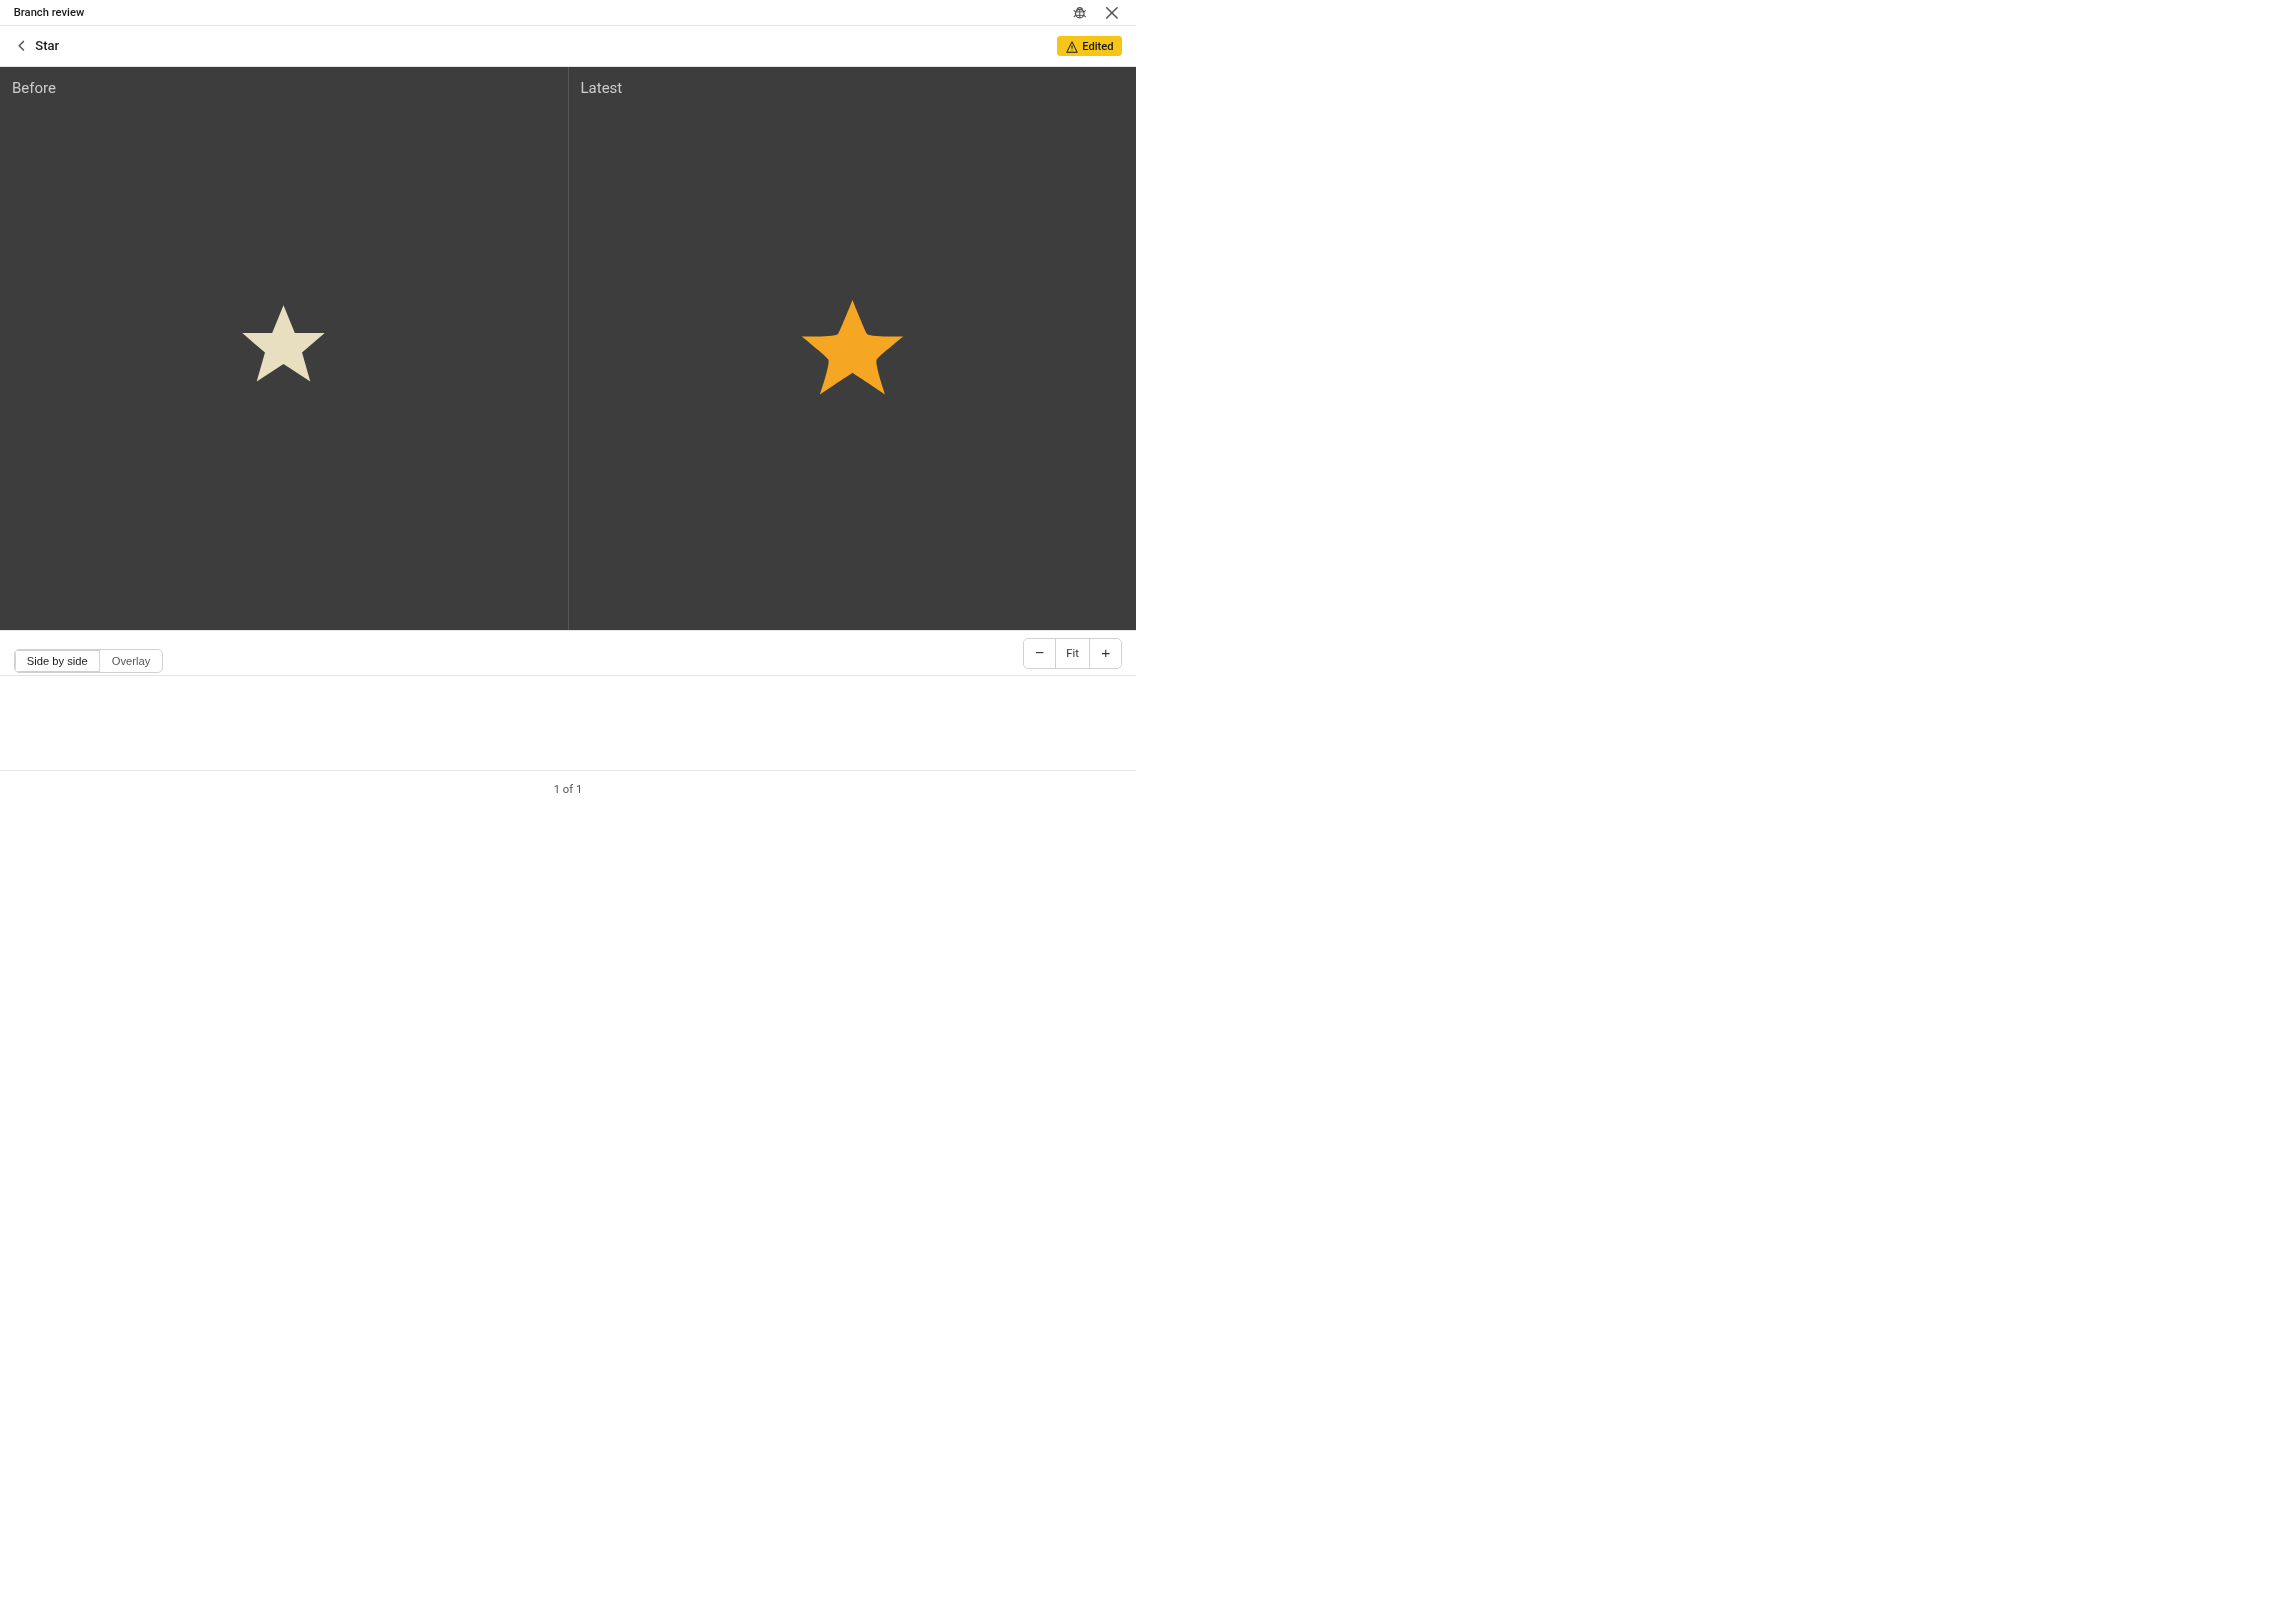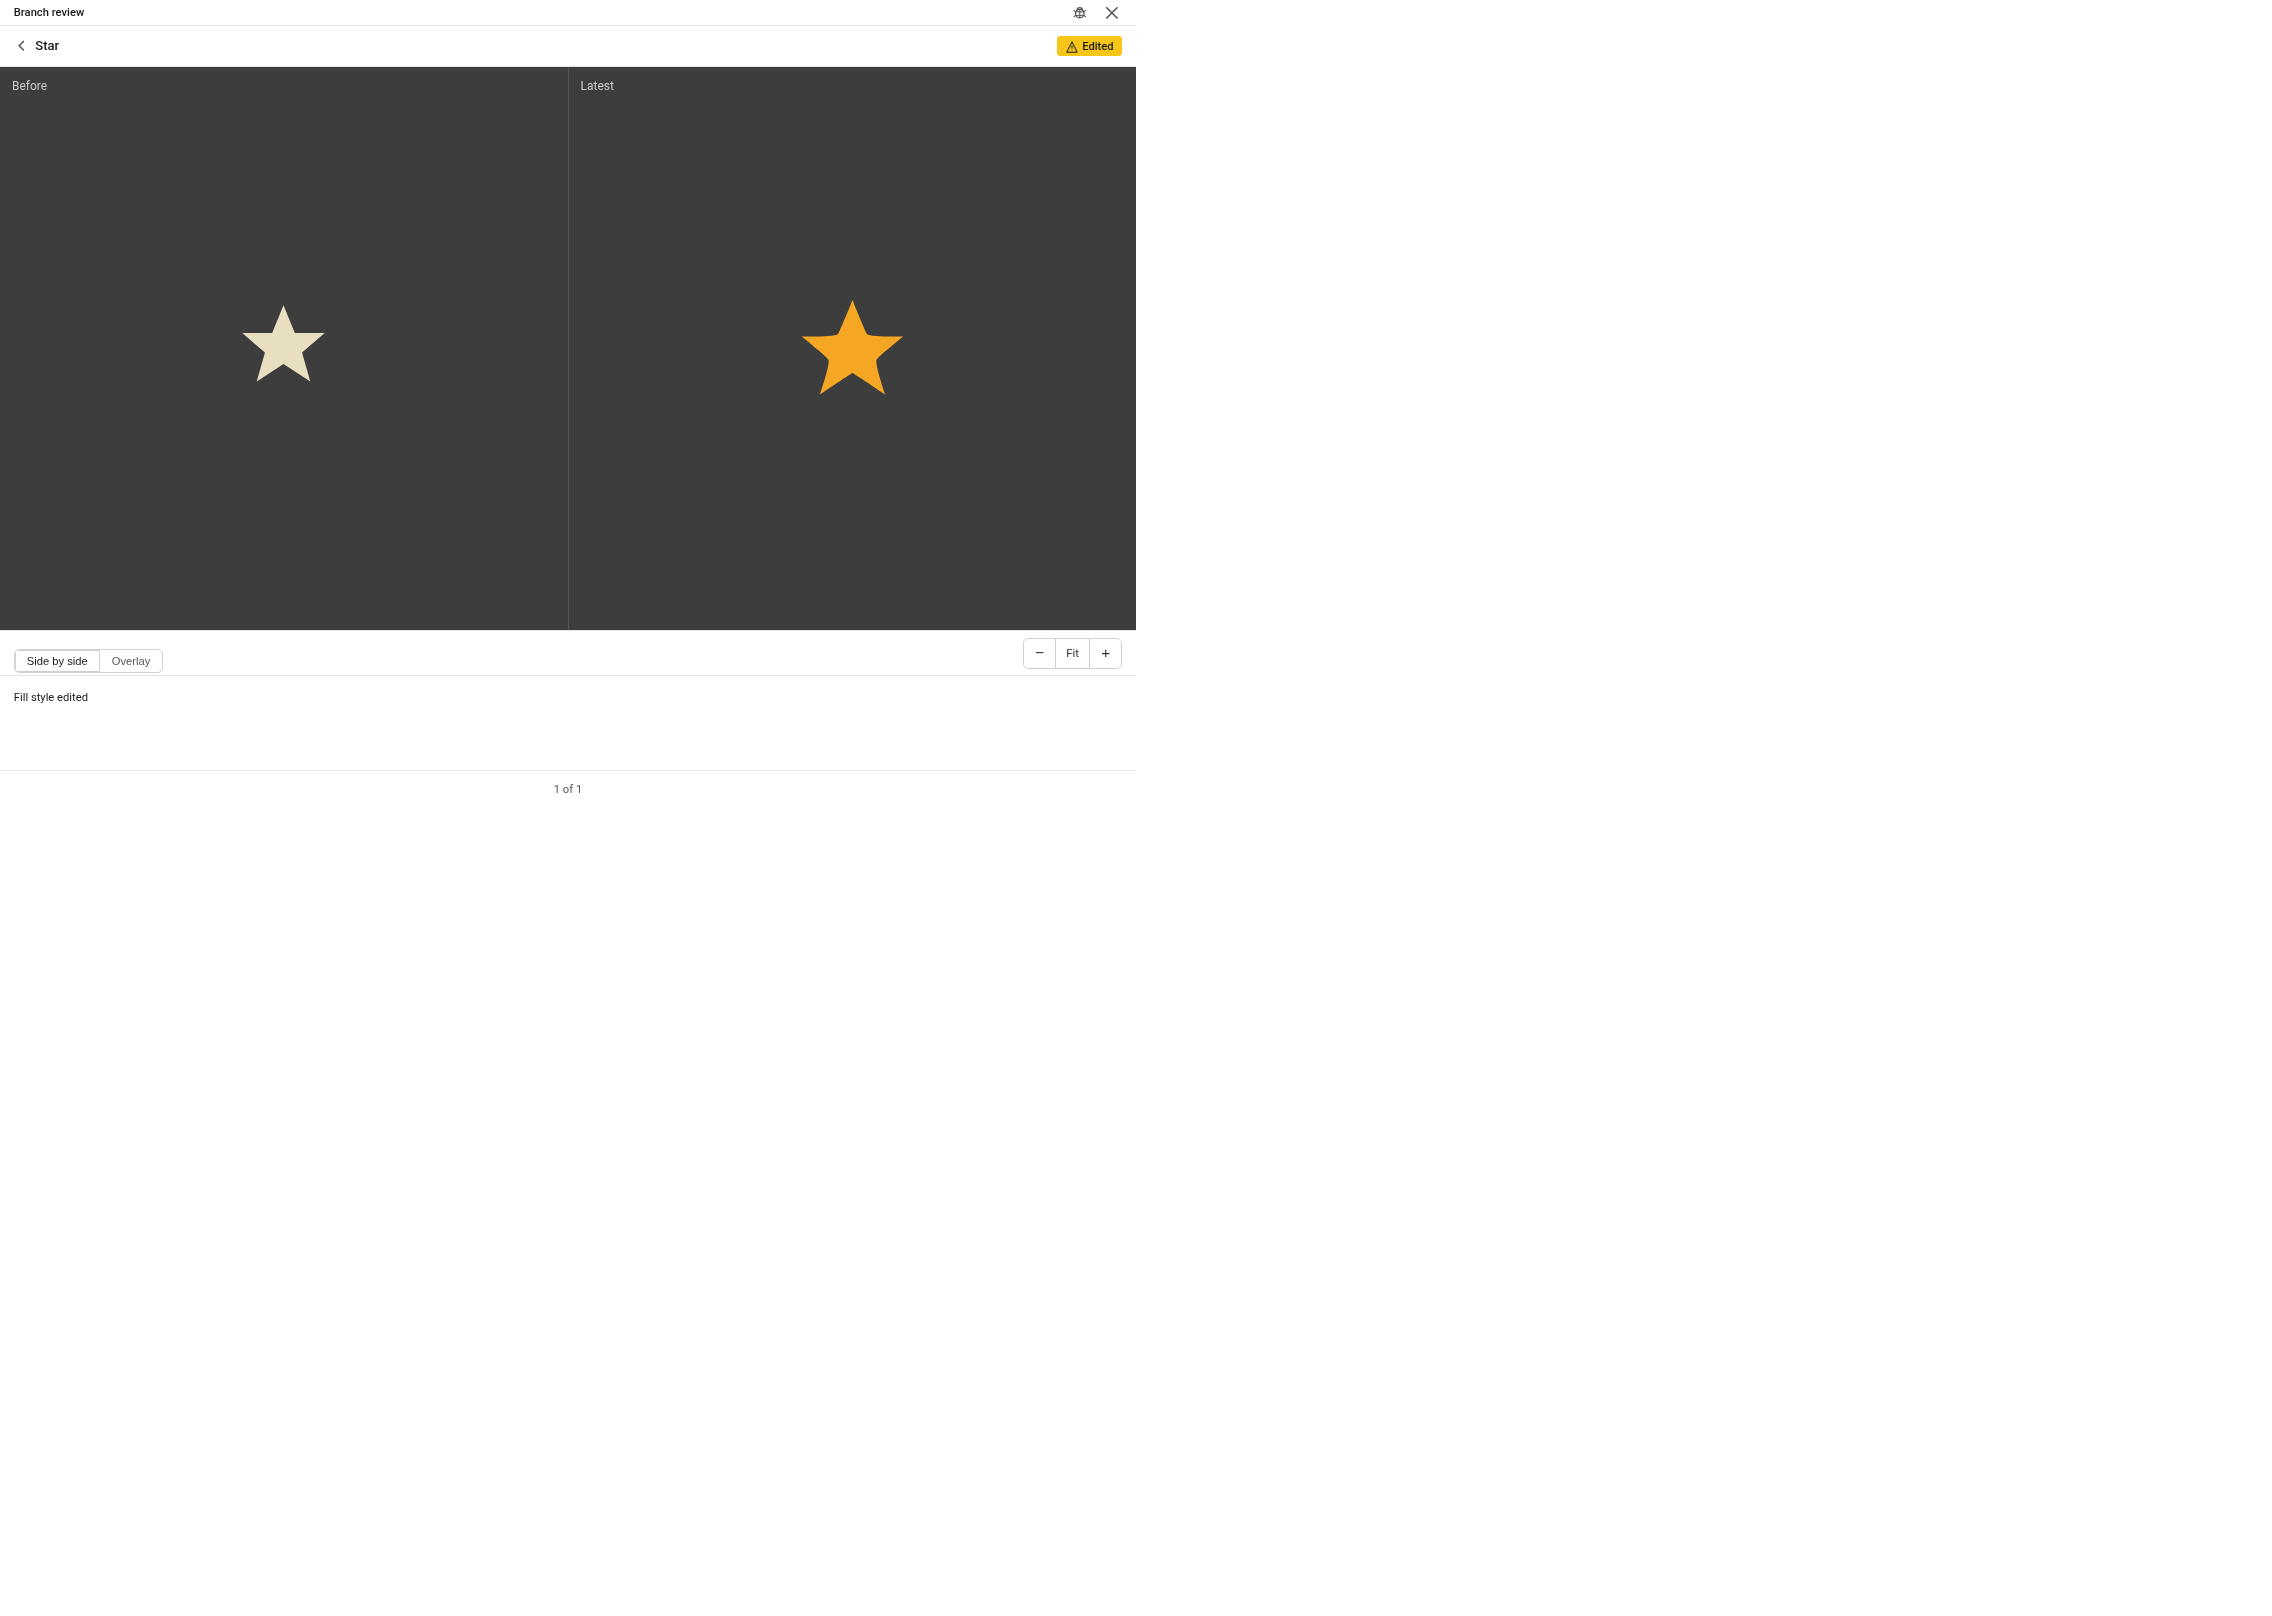--- a/index.html
+++ b/index.html
@@ -104,21 +104,21 @@
       justify-content: center;
       overflow: hidden;
     }
     .before-pane {
       border-right: 0.9px solid #555;
     }
     .pane-label {
       position: absolute;
       top: 12px;
       left: 12px;
-      font-size: 12px;
+      font-size: 15px;
       color: #cccccc;
       font-weight: 400;
     }
 
     
     .star-before {
       width: 103px;
       height: 103px;
     }
     .star-latest {
@@ -326,21 +326,18 @@
     <button class="toggle-btn">Overlay</button>
   </div>
   <div class="zoom-controls">
     <button class="zoom-btn">−</button>
     <span class="zoom-label">Fit</span>
     <button class="zoom-btn">+</button>
   </div>
 </div>
 
 <div class="change-details-area">
-  <div class="change-details-right">
-    <span class="fill-style-edited">Fill style edited</span>
-  </div>
 </div>
 
 <div class="footer">
   <span class="footer-text">1 of 1</span>
 </div>
 
 
 </body></html>

